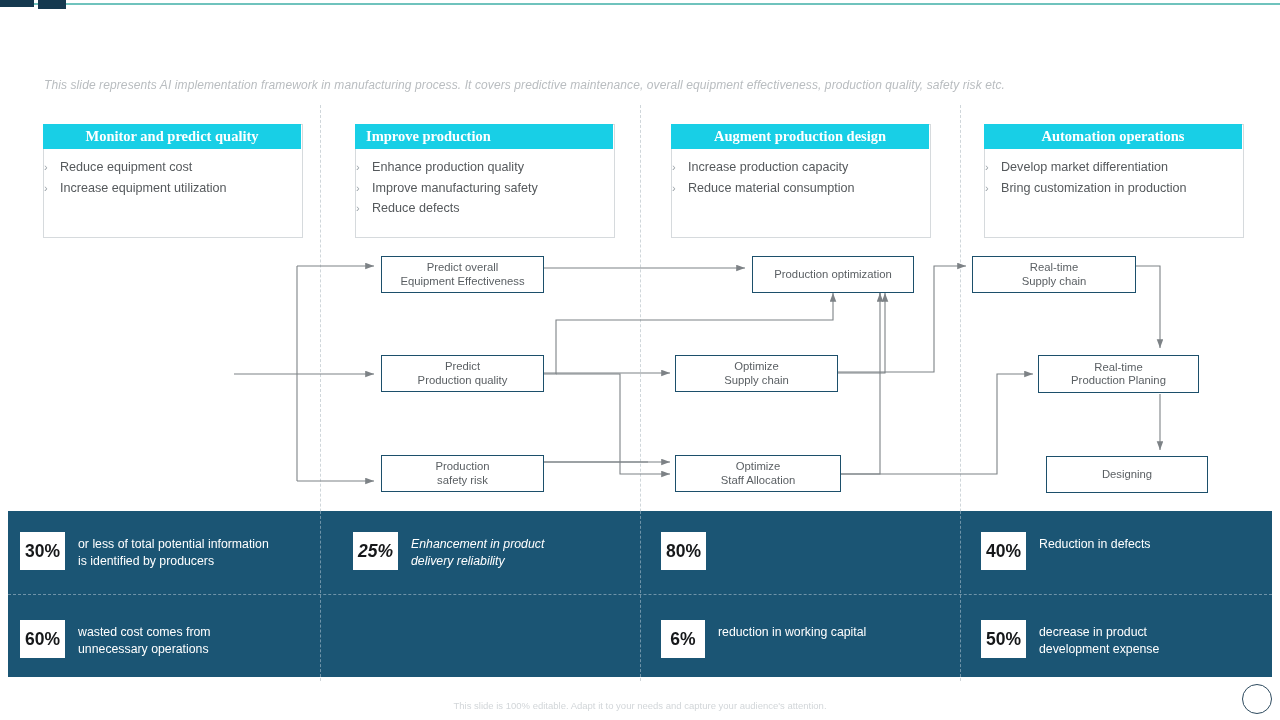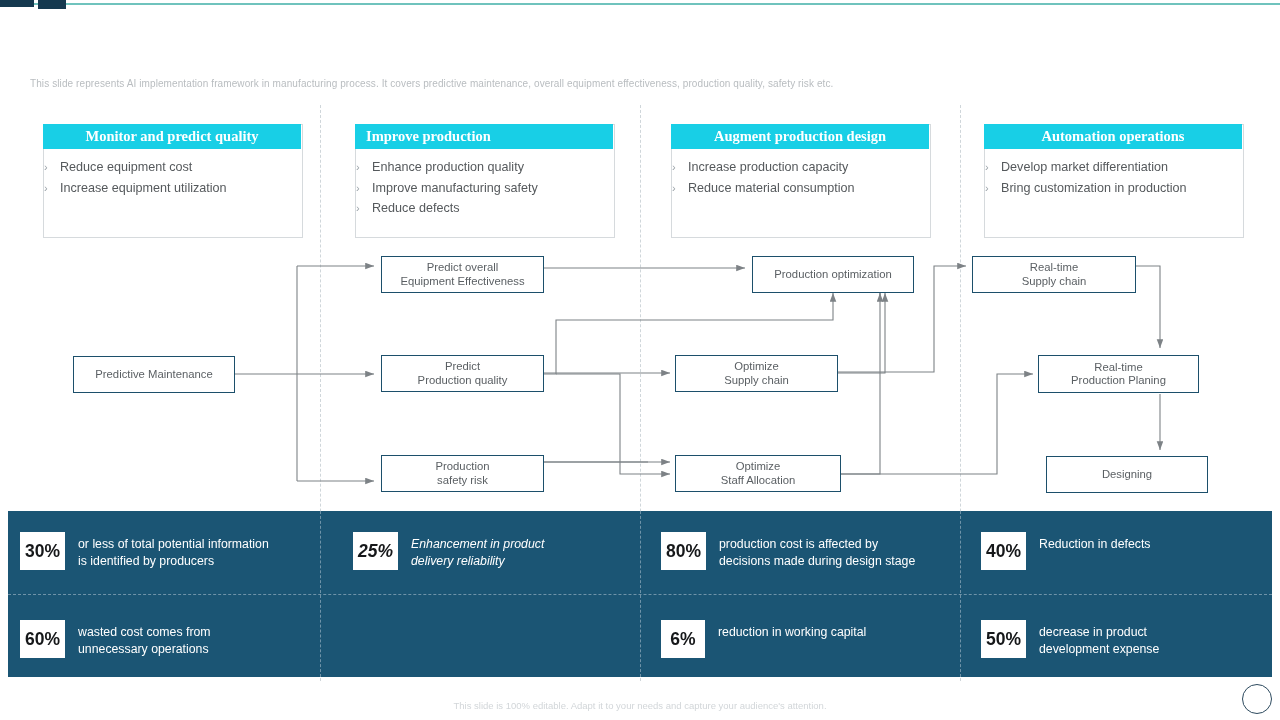--- a/index.html
+++ b/index.html
@@ -14,22 +14,22 @@
   .top-dark-1{position:absolute;left:0;top:0px;width:34px;height:7px;background:#15394f;}
   .top-dark-2{position:absolute;left:38px;top:0px;width:28px;height:9px;background:#15394f;}
 
   
   .title{
     position:absolute;left:30px;top:28px;width:1200px;
     font-family:"Liberation Serif",serif;font-size:37px;color:#1b1b1b;
     letter-spacing:-0.2px;white-space:nowrap;
   }
   .subtitle{
-    position:absolute;left:30px;top:78px;width:1180px;
-    font-size:10px;color:#b9bdc0;letter-spacing:.1px;white-space:nowrap;
+    position:absolute;left:44px;top:78px;width:1180px;
+    font-size:12px;color:#b9bdc0;letter-spacing:.1px;white-space:nowrap;font-style:italic;
   }
 
   
   .vdiv{position:absolute;top:105px;width:0;height:576px;border-left:1px dashed #cfd6da;}
 
   
   .card{position:absolute;background:#ffffff;border:1px solid #d6dadd;}
   .card-head{
     position:absolute;height:25px;background:#18cfe6;color:#ffffff;
     font-family:"Liberation Serif",serif;font-weight:bold;font-size:14.5px;
@@ -181,23 +181,20 @@
       <path d="M838,372 L934,372 L934,266 L966,266" marker-end="url(#ah)"></path>
 
       <path d="M838,474 L997,474 L997,374 L1033,374" marker-end="url(#ah)"></path>
 
       <path d="M1136,266 L1160,266 L1160,348" marker-end="url(#ah)"></path>
 
       <path d="M1118,394 L1118,394 M1160,394 L1160,450" marker-end="url(#ah)"></path>
     </g>
   </svg>
 
-  <div class="flowbox" style="left:73px;top:356px;width:162px;height:37px;">
-    <span>Predictive Maintenance</span>
-  </div>
 
   <div class="flowbox" style="left:381px;top:256px;width:163px;height:37px;">
     <span>Predict overall<br>Equipment Effectiveness</span>
   </div>
 
   <div class="flowbox" style="left:381px;top:355px;width:163px;height:37px;">
     <span>Predict<br>Production quality</span>
   </div>
 
   <div class="flowbox" style="left:752px;top:256px;width:162px;height:37px;">
@@ -238,21 +235,20 @@
   <div class="stat" style="left:20px;top:532px;width:290px;">
     <div class="pct">30%</div>
     <div class="desc">or less of total potential information<br>is identified by producers</div>
   </div>
   <div class="stat" style="left:353px;top:532px;width:285px;font-style:italic;">
     <div class="pct">25%</div>
     <div class="desc">Enhancement in product<br>delivery reliability</div>
   </div>
   <div class="stat" style="left:661px;top:532px;width:300px;">
     <div class="pct">80%</div>
-    <div class="desc">production cost is affected by<br>decisions made during design stage</div>
   </div>
   <div class="stat" style="left:981px;top:532px;width:280px;">
     <div class="pct">40%</div>
     <div class="desc">Reduction in defects</div>
   </div>
   <div class="stat" style="left:20px;top:620px;width:290px;">
     <div class="pct">60%</div>
     <div class="desc">wasted cost comes from<br>unnecessary operations</div>
   </div>
   <div class="stat" style="left:661px;top:620px;width:290px;">

